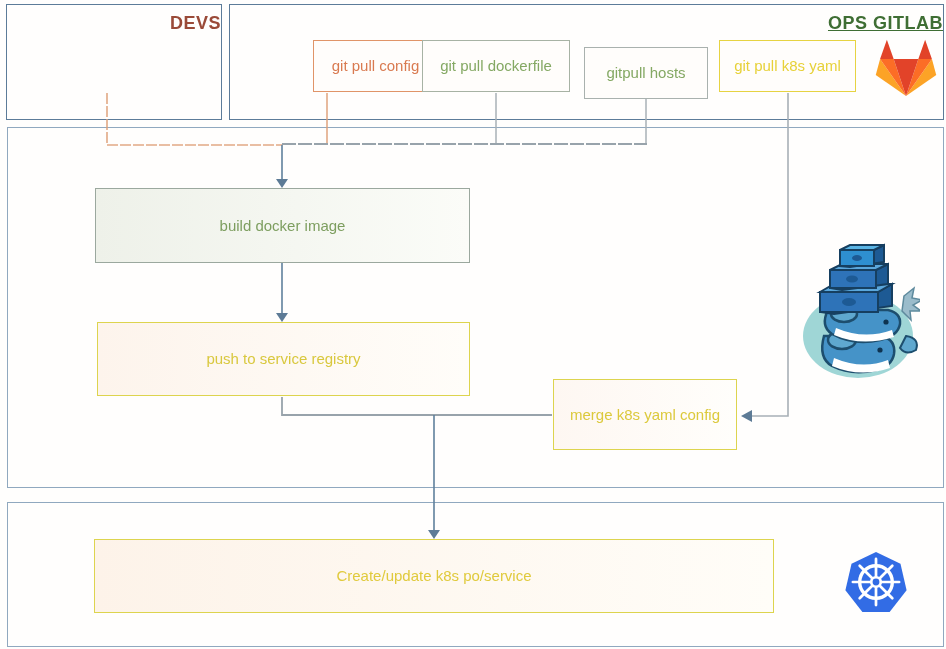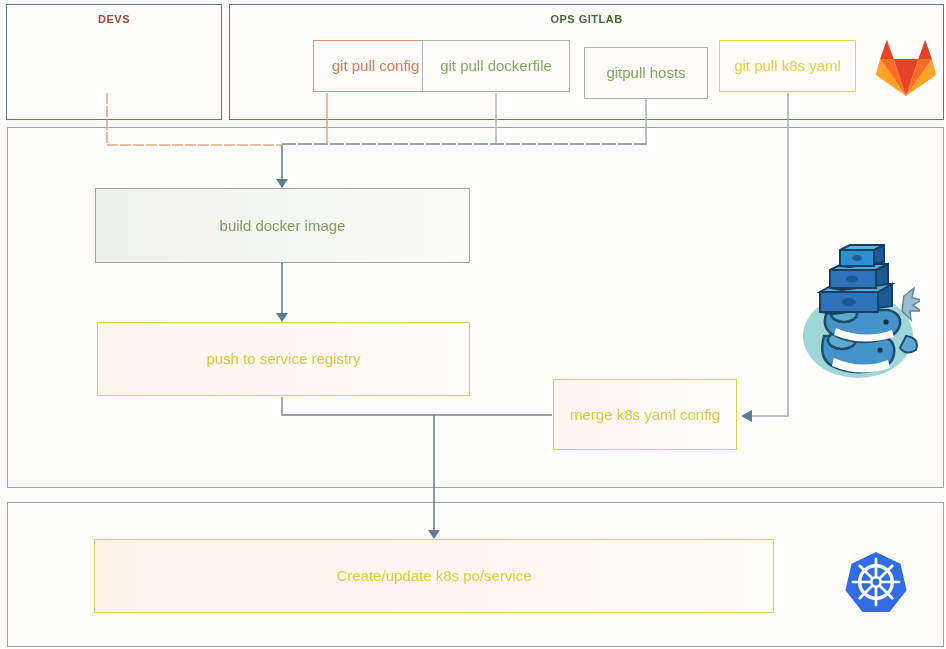--- a/index.html
+++ b/index.html
@@ -6,25 +6,25 @@
   .canvas{
     position:relative;width:946px;height:649px;background:#fffefd;
     font-family:"Liberation Sans", sans-serif;overflow:hidden;
   }
   
   .group{
     position:absolute;border:1.5px solid #5c7b99;background:#fffefd;
     box-sizing:border-box;z-index:2;
   }
   .group-title{
-    position:absolute;top:8px;left:0;width:100%;text-align:center;
-    font-size:11px;letter-spacing:.5px;
+    position:absolute;top:8px;left:0;width:100%;text-align:right;
+    font-size:18px;letter-spacing:.5px;
   }
   .title-devs{color:#9a4a38;font-weight:600;}
-  .title-ops{color:#3f6e34;font-weight:700;}
+  .title-ops{color:#3f6e34;font-weight:700;text-decoration:underline;}
   
   .section{
     position:absolute;border:1.5px solid #90a8bf;background:#fffefd;
     box-sizing:border-box;z-index:1;
   }
   
   .node{
     position:absolute;display:flex;align-items:center;justify-content:center;
     text-align:center;font-size:15px;line-height:1.45;box-sizing:border-box;
     background:#fffdfb;z-index:4;padding:4px 8px;

